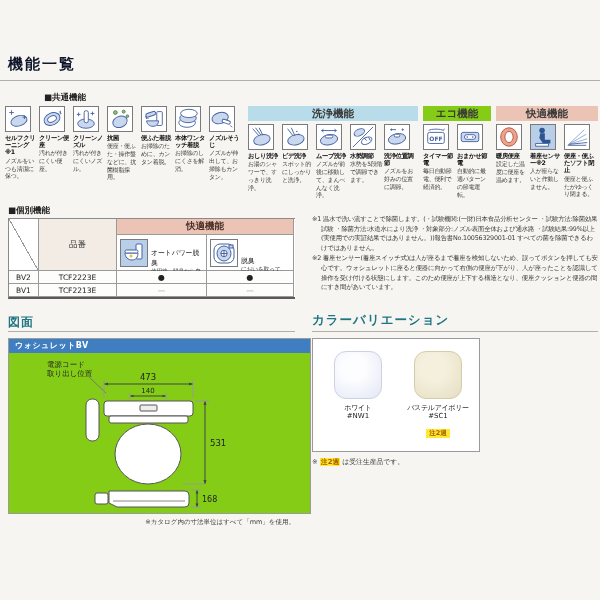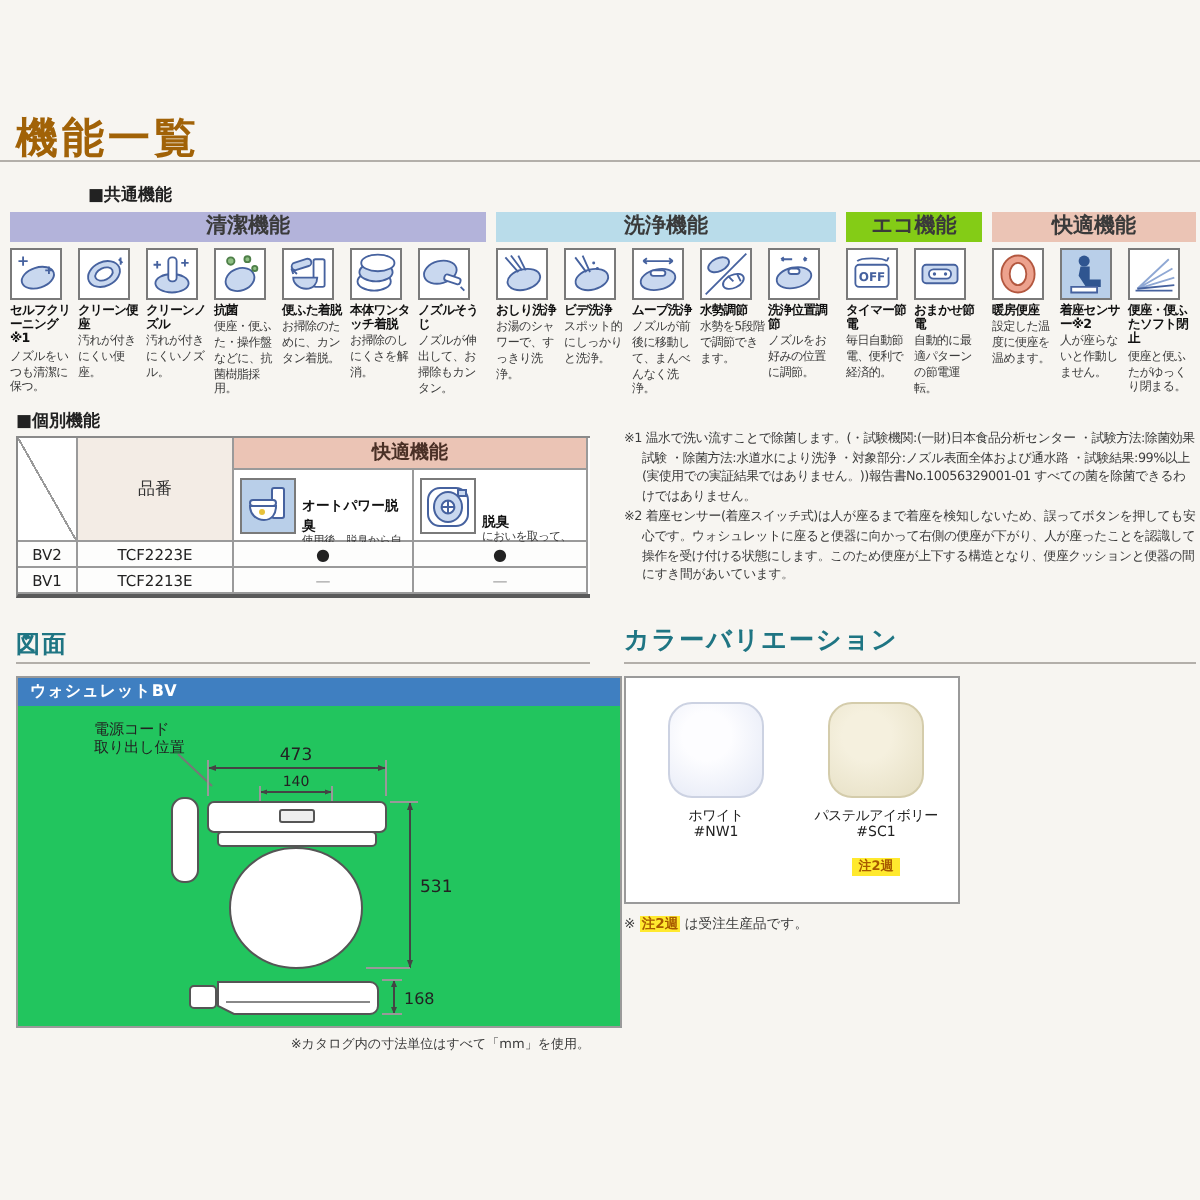--- a/index.html
+++ b/index.html
@@ -3,21 +3,21 @@
 <meta charset="utf-8">
 <style>
   html,body{margin:0;padding:0;}
   body{
     width:600px;height:600px;position:relative;overflow:hidden;
     background:#f7f5f1;color:#333;
     font-family:"DejaVu Sans","Liberation Sans",sans-serif;
   }
   .abs{position:absolute;}
   
-  .h-main{left:8px;top:55px;font-size:21px;font-weight:bold;color:#a16207;letter-spacing:2px;}
+  .h-main{left:8px;top:55px;font-size:15px;font-weight:bold;color:#0f172a;letter-spacing:2px;}
   .rule-main{left:0;top:80px;width:600px;height:1px;background:#b3afaa;}
   .sec-label{font-size:8.5px;font-weight:bold;color:#222;}
   .h-sub{font-size:12px;font-weight:bold;color:#1f7583;letter-spacing:1px;}
   .rule-sub{height:1px;background:#b3afaa;}
   
   .common{left:5px;top:106px;width:594px;display:flex;gap:5px;}
   .grp{flex:none;}
   .grp-head{height:15px;line-height:15px;text-align:center;font-size:10.5px;font-weight:bold;color:#3a3a3a;margin-bottom:3px;}
   .gh1{background:#b3b3da;}
   .gh2{background:#b9dcea;}
@@ -36,30 +36,30 @@
        border-top:1px solid #8a8a8a;border-left:1px solid #8a8a8a;border-bottom:2px solid #5a5a5a;
        background:#fff;box-sizing:content-box;}
   .ind>div{border-right:1px solid #9a9a9a;border-bottom:1px solid #9a9a9a;box-sizing:border-box;}
   .c-diag{grid-column:1;grid-row:1/3;background:
       linear-gradient(to top right,transparent calc(50% - 0.5px),#9a9a9a calc(50% - 0.5px),#9a9a9a calc(50% + 0.5px),transparent calc(50% + 0.5px));}
   .c-hinban{grid-column:2;grid-row:1/3;background:#f3ece5;display:flex;align-items:center;justify-content:center;font-size:8.5px;color:#333;}
   .c-comfort{grid-column:3/5;grid-row:1;background:#ebc4b5;display:flex;align-items:center;justify-content:center;font-size:9.5px;font-weight:bold;color:#4a3026;}
   .c-feat{grid-row:2;display:flex;align-items:center;padding:2px 3px;gap:3px;background:#fff;}
   .fi{width:28px;height:28px;border:1px solid #7a7a7a;flex:none;box-sizing:border-box;}
   .ft{flex:1;}
-  .ft .t{font-size:6.8px;font-weight:bold;color:#111;margin-top:32px;}
+  .ft .t{font-size:6.8px;font-weight:normal;color:#111;margin-top:32px;}
   .ft .d{font-size:5.8px;color:#3c3c3c;line-height:1.25;letter-spacing:-0.3px;}
   .c-data{display:flex;align-items:center;justify-content:center;font-size:7.5px;color:#222;background:#fdfdfc;}
   .dot{font-size:8px;}
   .dash{color:#999;}
   
   .notes{left:312px;top:215px;width:287px;font-size:6.4px;line-height:1.5;color:#3a3a3a;}
   .notes p{margin:0 0 1px 0;text-indent:-9px;padding-left:9px;letter-spacing:-0.2px;}
   
-  .draw-box{left:8px;top:338px;width:303px;height:176px;background:#22c55e;border:1px solid #9a9a9a;box-sizing:border-box;}
+  .draw-box{left:8px;top:338px;width:303px;height:176px;background:#84cc16;border:1px solid #9a9a9a;box-sizing:border-box;}
   .draw-bar{height:14px;background:#3f7fc1;color:#fff;font-size:8px;line-height:14px;padding-left:6px;font-weight:bold;letter-spacing:0.5px;}
   .mm-note{left:8px;top:518px;width:287px;text-align:right;font-size:6.5px;color:#3a3a3a;}
   
   .color-box{left:312px;top:338px;width:168px;height:114px;background:#fff;border:1px solid #9a9a9a;box-sizing:border-box;display:flex;justify-content:flex-start;padding:12px 6px 0 10px;gap:10px;}
   .sw-wrap{width:70px;text-align:center;}
   .sw{width:46px;height:46px;border-radius:12px;margin:0 auto;}
   .sw1{background:radial-gradient(circle at 40% 35%,#fdfdff 30%,#e2e7f5 100%);border:1px solid #ccd2e2;}
   .sw2{background:radial-gradient(circle at 40% 35%,#f5f0de 30%,#e5dec2 100%);border:1px solid #d4ccab;}
   .sw-name{font-size:7px;color:#222;margin-top:5px;line-height:1.2;letter-spacing:-0.3px;}
   .sw-code{font-size:7px;color:#222;}
@@ -71,21 +71,20 @@
 </head>
 <body>
 
 <div class="abs h-main">機能一覧</div>
 <div class="abs rule-main"></div>
 <div class="abs sec-label" style="left:8px;top:92px;padding-left:36px;">■共通機能</div>
 
 <div class="abs common">
 
   <div class="grp" style="width:238px;">
-    <div class="grp-head gh1">清潔機能</div>
     <div class="grp-icons">
       <div class="cell">
         <div class="ib">
             <svg viewBox="0 0 26 26" width="24" height="24">
               <ellipse cx="14" cy="15" rx="9" ry="5.5" transform="rotate(-18 14 15)" fill="#c9d8ef" stroke="#46629f"></ellipse>
               <path d="M6 3.5v5M3.5 6h5M20 9v4M18 11h4" stroke="#46629f" fill="none"></path>
             </svg>
           </div>
         <div class="it">セルフクリーニング※1</div>
         <div class="id">ノズルをいつも清潔に保つ。</div>

